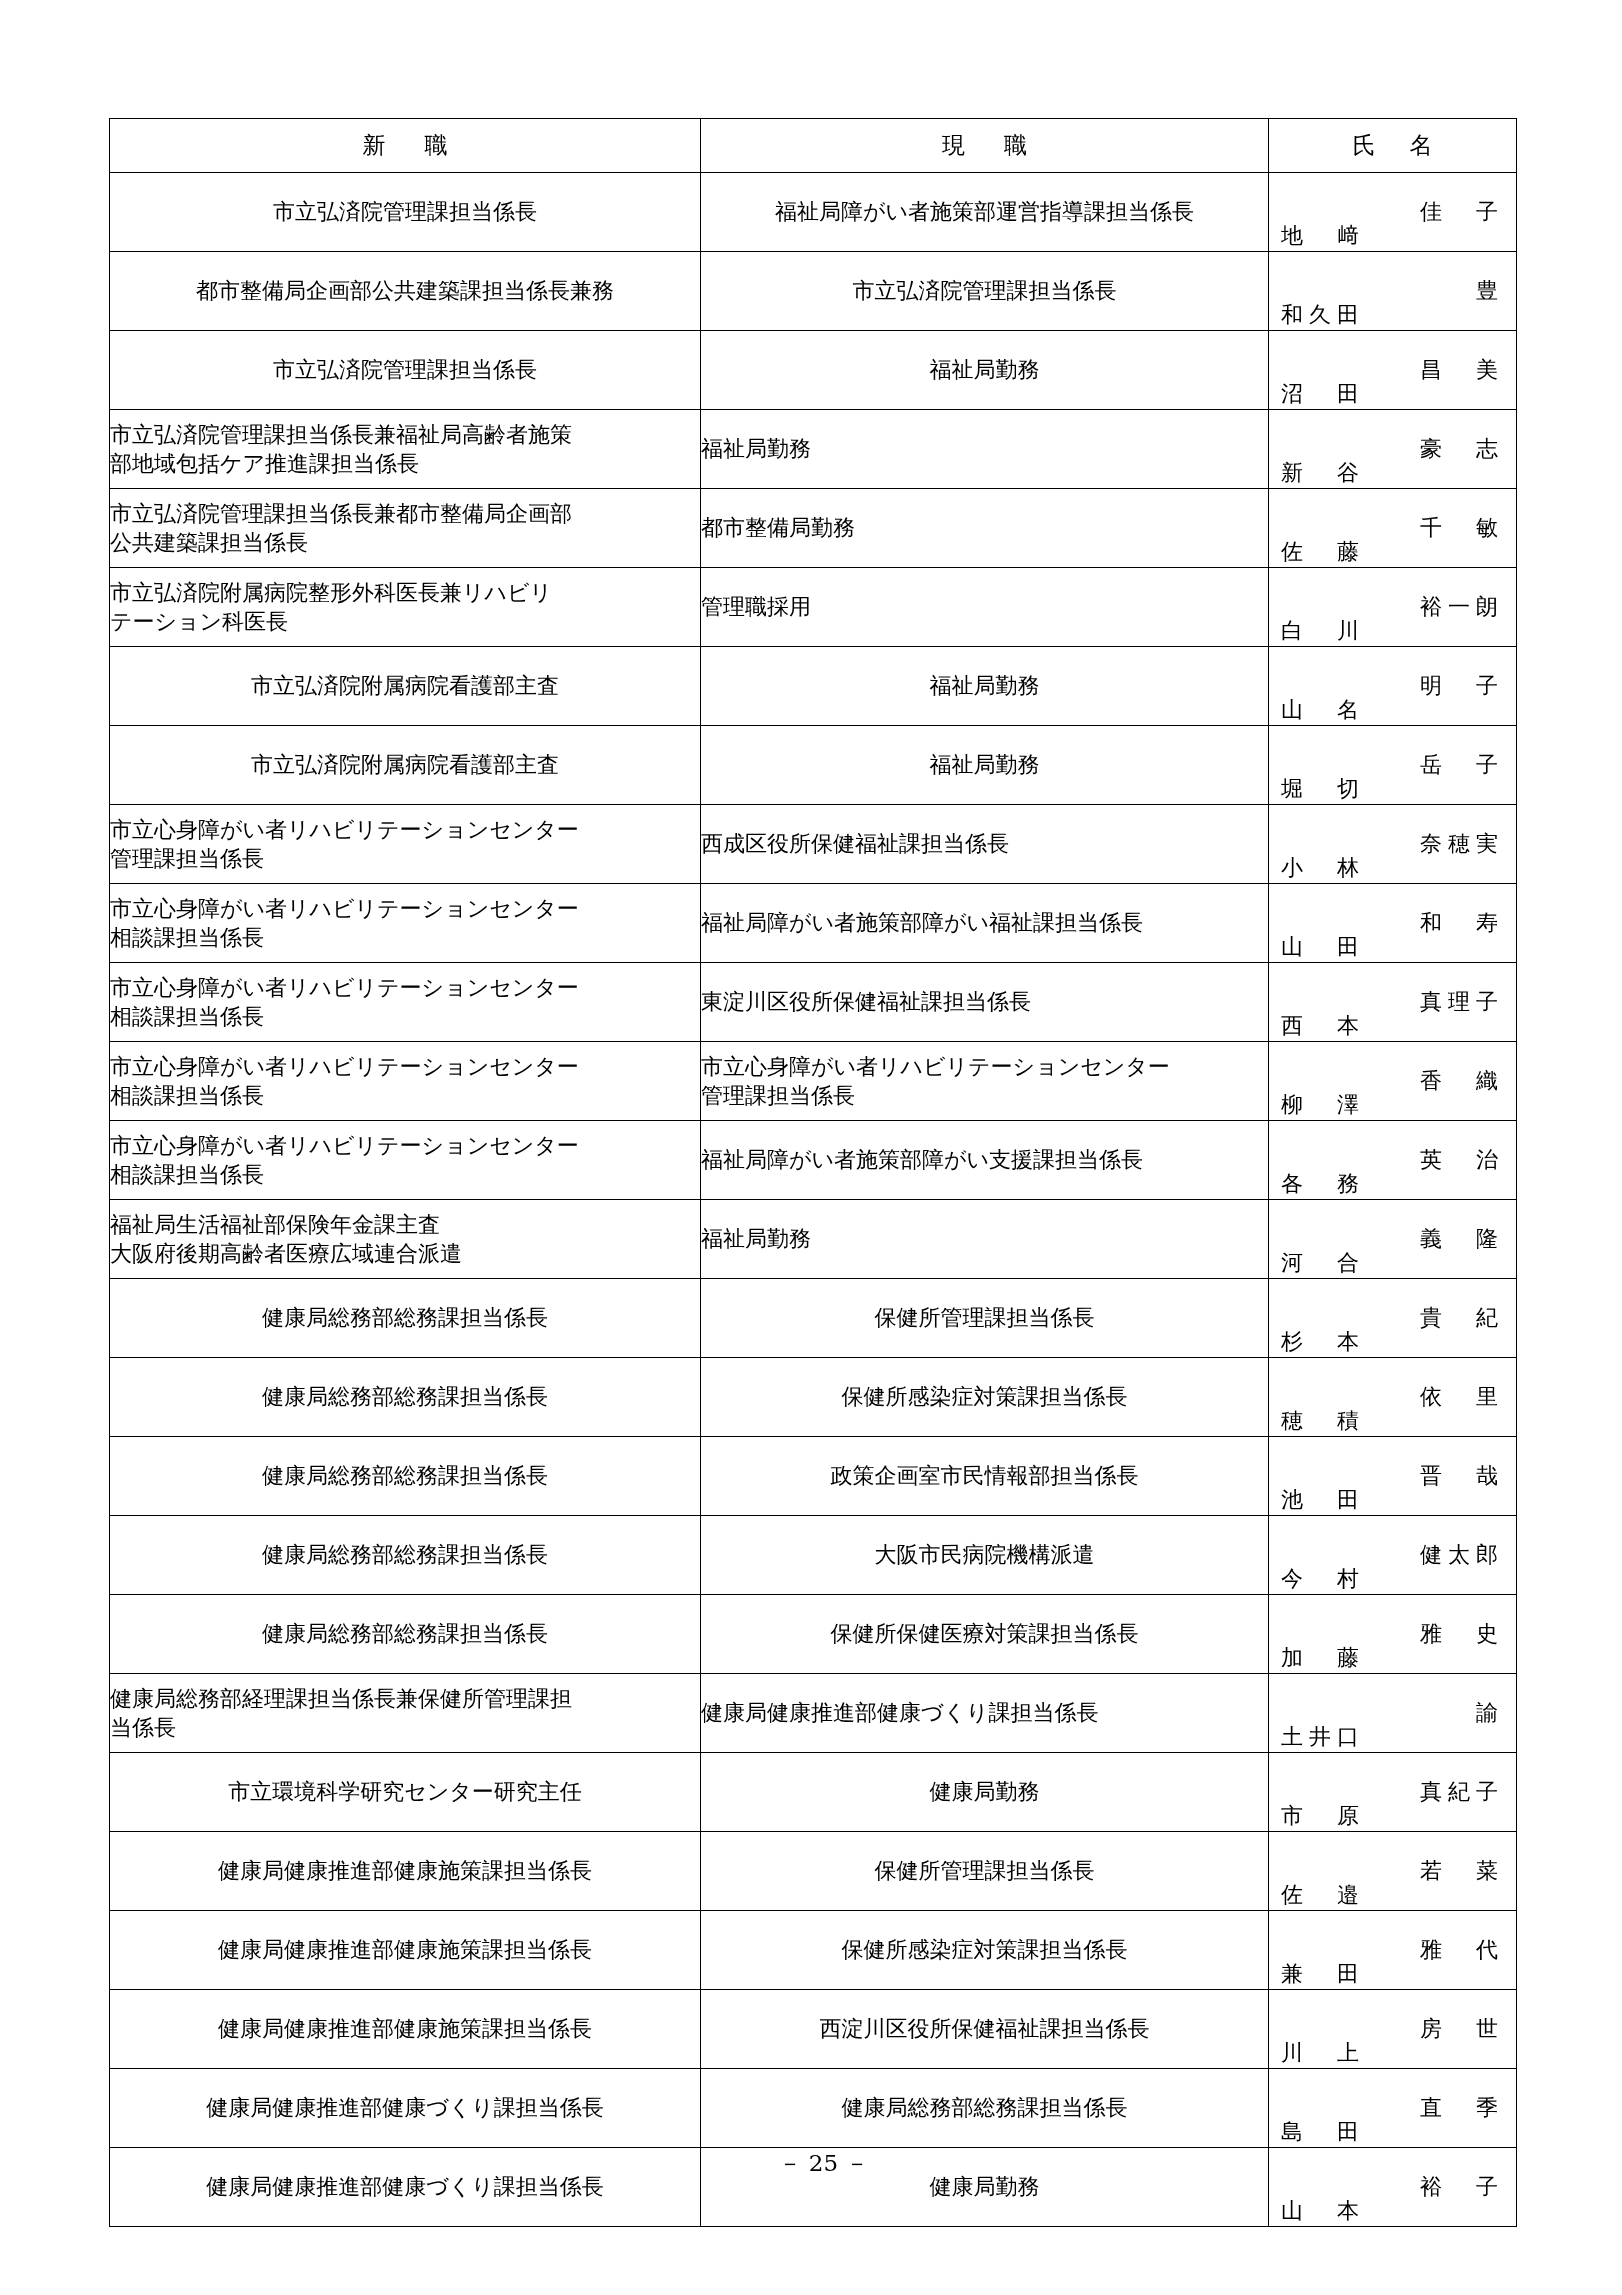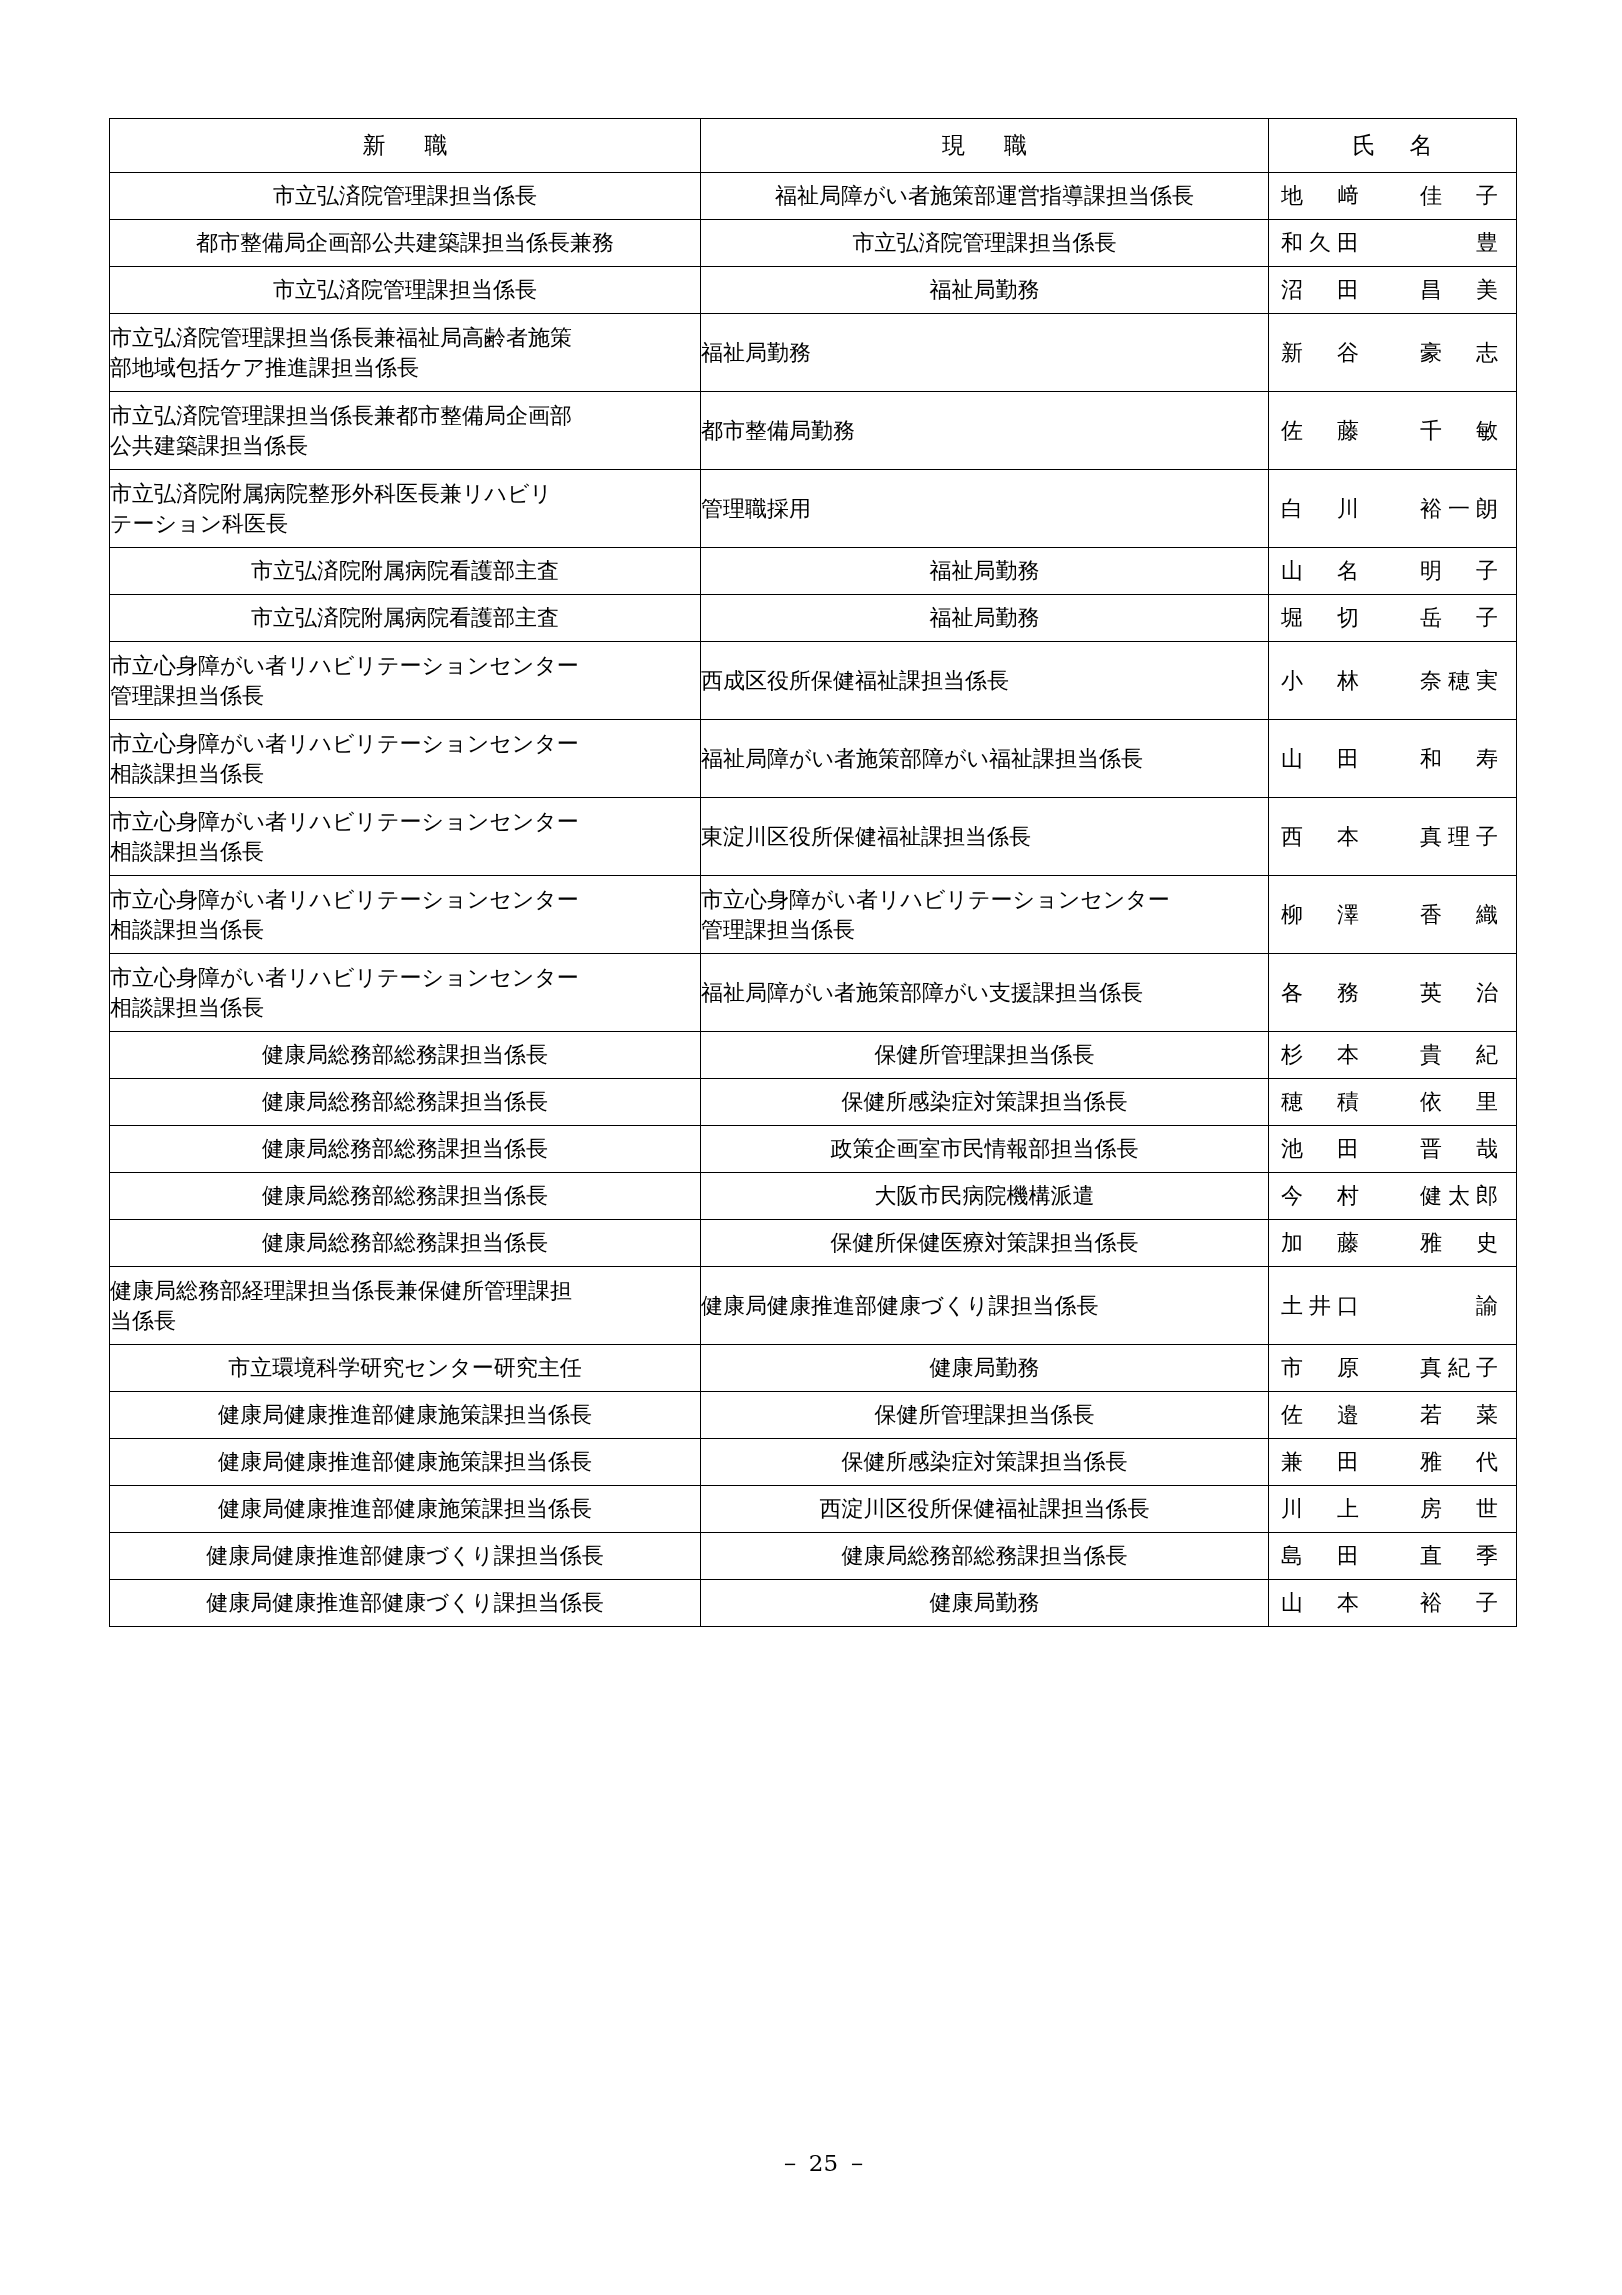--- a/index.html
+++ b/index.html
@@ -75,20 +75,21 @@
   .name-inner {
     display: flex;
     justify-content: space-between;
     align-items: center;
     width: 100%;
     padding: 0 12px;
     box-sizing: border-box;
   }
   .name-sur {
     letter-spacing: 6px;
+    margin-top: 48px;
   }
   .name-given {
     letter-spacing: 6px;
     padding-right: 0;
   }
   .footer {
     position: absolute;
     left: 12px;
     top: 2148px;
     width: 1623px;
@@ -316,20 +317,35 @@
             <td class="cell">
               <span class="line">福祉局障がい者施策部障がい支援課担当係長</span>
             </td>
             <td class="name">
               <div class="name-inner">
                 <span class="name-sur">各　務</span>
                 <span class="name-given">英　治</span>
               </div>
             </td>
           </tr>
+          <tr class="r2">
+            <td class="cell">
+              <span class="line">福祉局生活福祉部保険年金課主査</span>
+              <span class="line">大阪府後期高齢者医療広域連合派遣</span>
+            </td>
+            <td class="cell">
+              <span class="line">福祉局勤務</span>
+            </td>
+            <td class="name">
+              <div class="name-inner">
+                <span class="name-sur">河　合</span>
+                <span class="name-given">義　隆</span>
+              </div>
+            </td>
+          </tr>
           <tr class="r1">
             <td class="cell">
               <span class="line">健康局総務部総務課担当係長</span>
             </td>
             <td class="cell">
               <span class="line">保健所管理課担当係長</span>
             </td>
             <td class="name">
               <div class="name-inner">
                 <span class="name-sur">杉　本</span>

